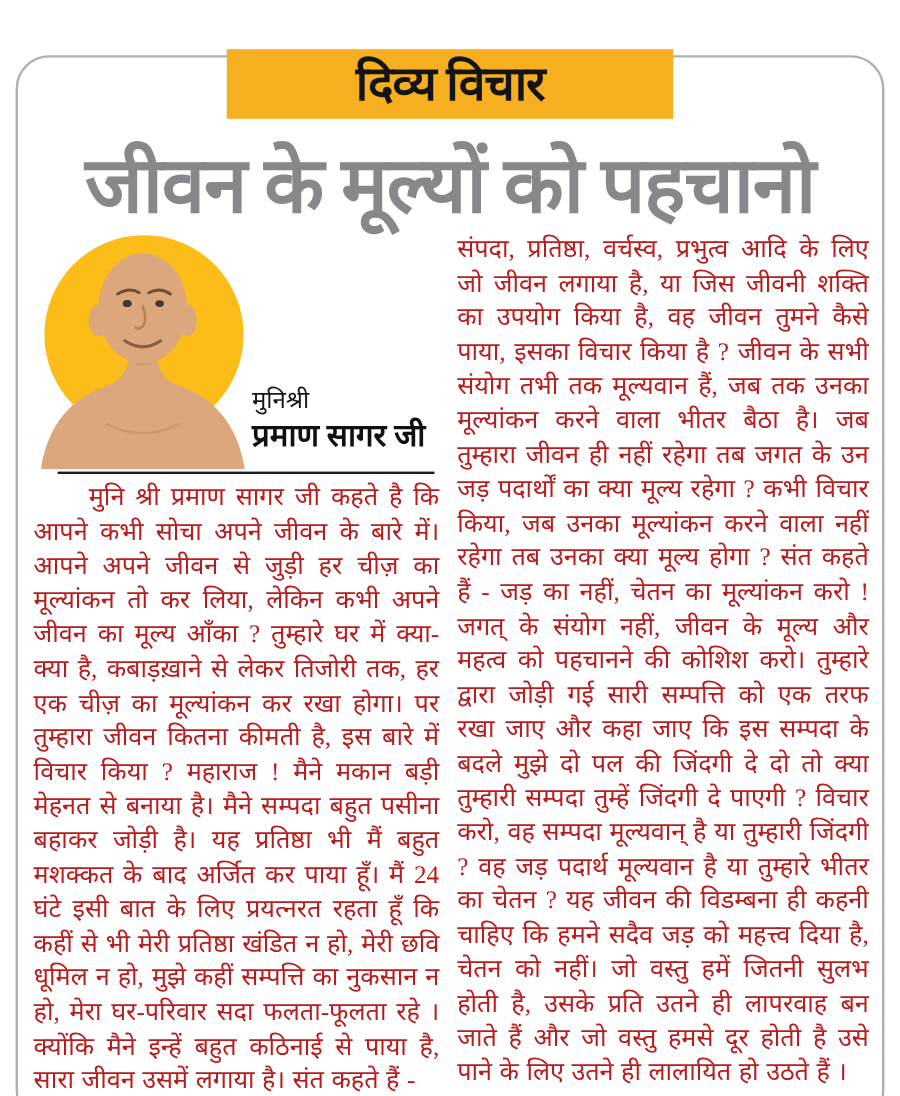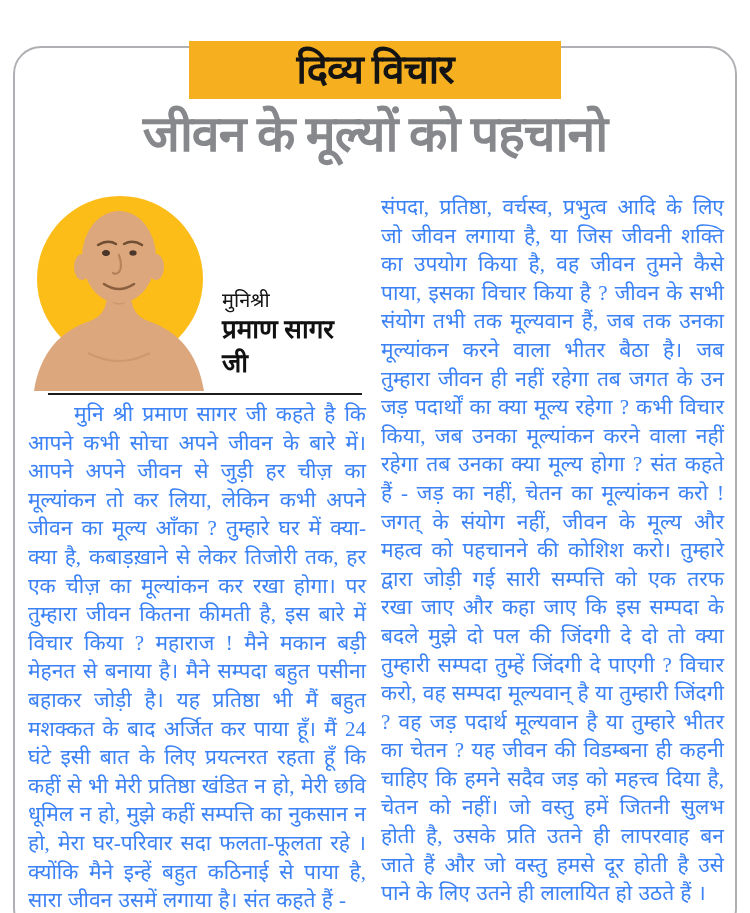--- a/index.html
+++ b/index.html
@@ -13,39 +13,39 @@
   }
   .banner{
     position:absolute;top:5px;left:50%;transform:translateX(-50%);
     width:372px;height:58px;background:var(--banner_bg,#F6B01F);z-index:2;
     display:flex;align-items:center;justify-content:center;
   }
   .banner span{
     font-size:40px;font-weight:700;color:#141414;letter-spacing:-1px;line-height:1;
   }
   .headline{
-    position:absolute;top:60px;left:0;right:0;margin:0;text-align:center;z-index:1;
-    font-size:50px;font-weight:700;color:var(--headline,#86888B);
+    position:absolute;top:70px;left:0;right:0;margin:0;text-align:center;z-index:1;
+    font-size:65px;font-weight:700;color:var(--headline,#86888B);
     letter-spacing:-1px;line-height:1.55;
   }
   .content{
     position:absolute;top:157px;left:28px;right:26px;bottom:18px;z-index:1;
     display:flex;gap:15px;
   }
   .col-left{width:338px;flex:none;}
   .col-right{flex:1;}
-  .author-block{display:flex;align-items:flex-end;gap:12px;height:198px;}
+  .author-block{display:flex;align-items:flex-end;gap:0;height:198px;}
   .monk-photo{flex:none;display:block;}
   .caption{padding-bottom:10px;line-height:1.3;}
   .caption .cap-line{font-size:20px;color:#161616;}
   .caption .cap-name{font-size:26px;font-weight:700;color:#111;}
   .rule{height:2px;background:#1d1d1d;margin:2px 4px 5px 20px;}
   p.body{
     margin:0;font-size:21px;line-height:28.6px;text-align:justify;
-    color:#3b82f6;word-spacing:1px;
+    color:#b91c1c;word-spacing:1px;
   }
   p.body.indent{text-indent:46px;}
 </style>
 </head>
 <body>
 
 <div class="page">
 
   <div class="frame"></div>
 

